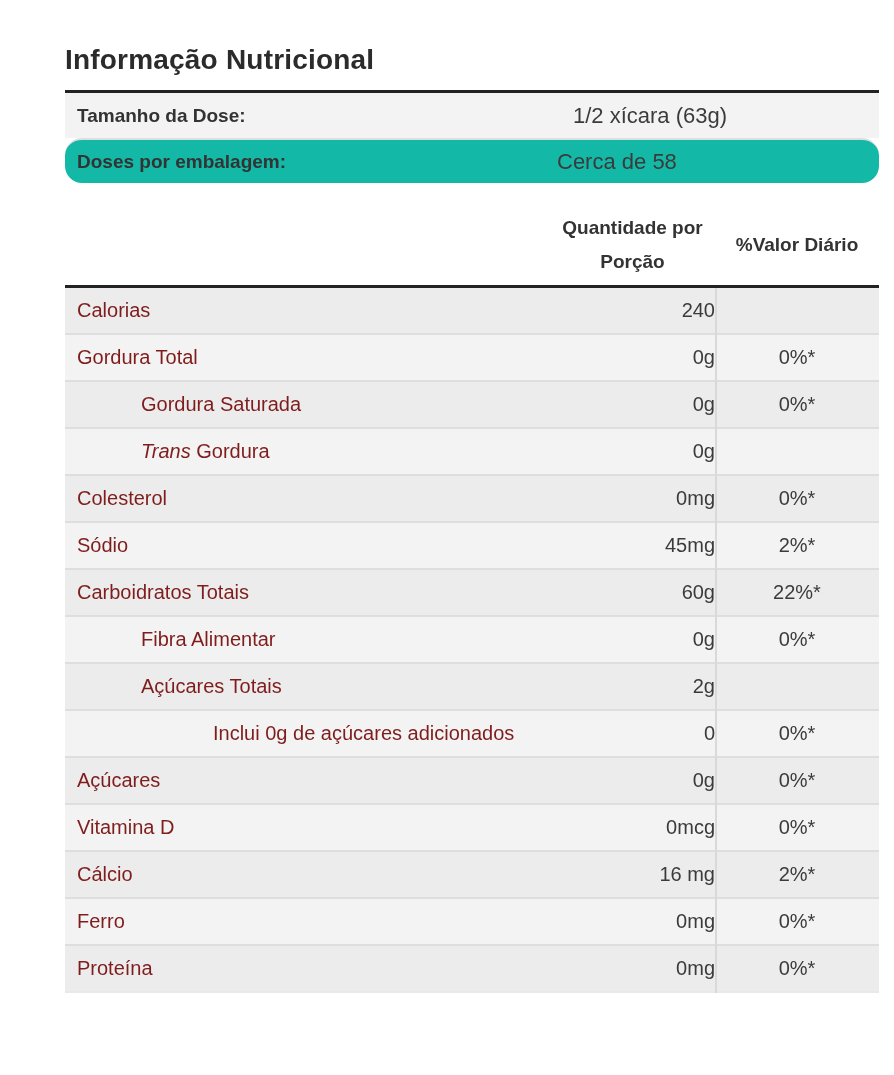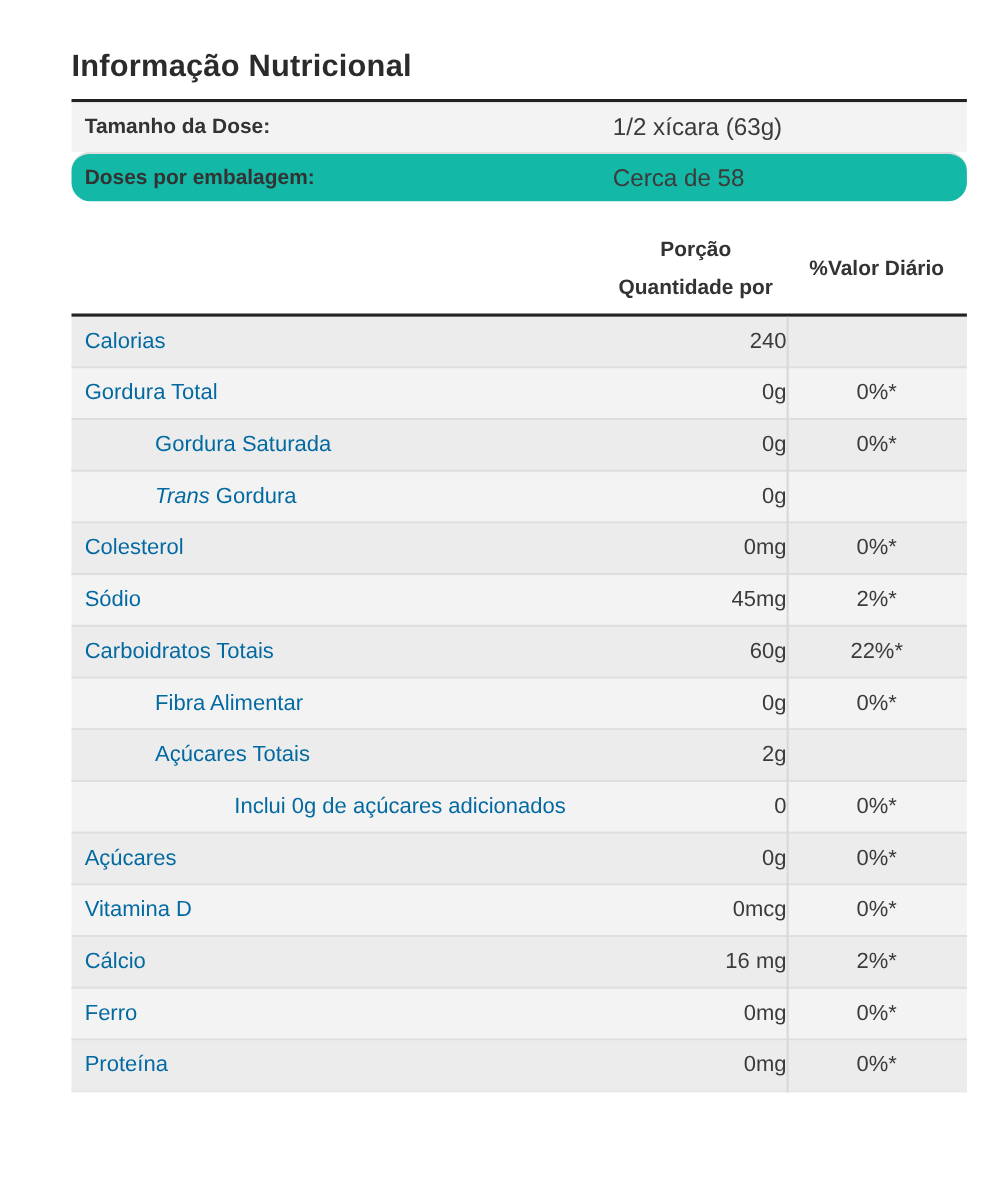--- a/index.html
+++ b/index.html
@@ -32,21 +32,21 @@
   
   .serving-table {
     border-top: 3px solid #222222;
   }
   .serving-row {
     display: grid;
     grid-template-columns: 492px 1fr;
     align-items: center;
     height: 45px;
   }
-  .serving-row.shade-light { background: #f3f3f3; }
+  .serving-row.shade-light { background: #f3f3f3; gap: 16px; }
   .serving-row.shade-dark  { background: #14b8a6; border-radius: 17px; }
   .serving-row + .serving-row { border-top: 2px solid #dedede; }
   .serving-label {
     font-size: 19px;
     font-weight: 700;
     color: #333333;
     padding-left: 12px;
   }
   .serving-value {
     font-size: 22px;
@@ -94,21 +94,21 @@
     grid-template-columns: 485px 165px 164px;
     align-items: center;
     height: 47px;
     border-bottom: 2px solid #dedede;
   }
   .nutrient-row:last-child { border-bottom: 2px solid #e9e9e9; }
   .nutrient-row:nth-child(odd)  { background: #f3f3f3; }
   .nutrient-row:nth-child(even) { background: #ececec; }
   .nutrient-label {
     font-size: 20px;
-    color: #0369a1;
+    color: #7f1d1d;
   }
   .indent-0 { padding-left: 12px; }
   .indent-1 { padding-left: 76px; }
   .indent-2 { padding-left: 148px; }
   .lbl-italic { font-style: italic; }
   .amount-cell {
     font-size: 20px;
     color: #3b3b3b;
     text-align: right;
   }
@@ -133,22 +133,22 @@
       </div>
       <div class="serving-row shade-dark">
         <div class="serving-label">Doses por embalagem:</div>
         <div class="serving-value">Cerca de 58</div>
       </div>
     </div>
 
     <div class="col-headers">
       <div></div>
       <div class="amount-header">
+        <div>Quantidade por</div>
         <div>Porção</div>
-        <div>Quantidade por</div>
       </div>
       <div class="dv-header">%Valor Diário</div>
     </div>
 
     <div class="main-table">
       <div class="vline"></div>
 
       <div class="nutrient-row">
         <div class="nutrient-label indent-0">Calorias</div>
         <div class="amount-cell">240</div>

